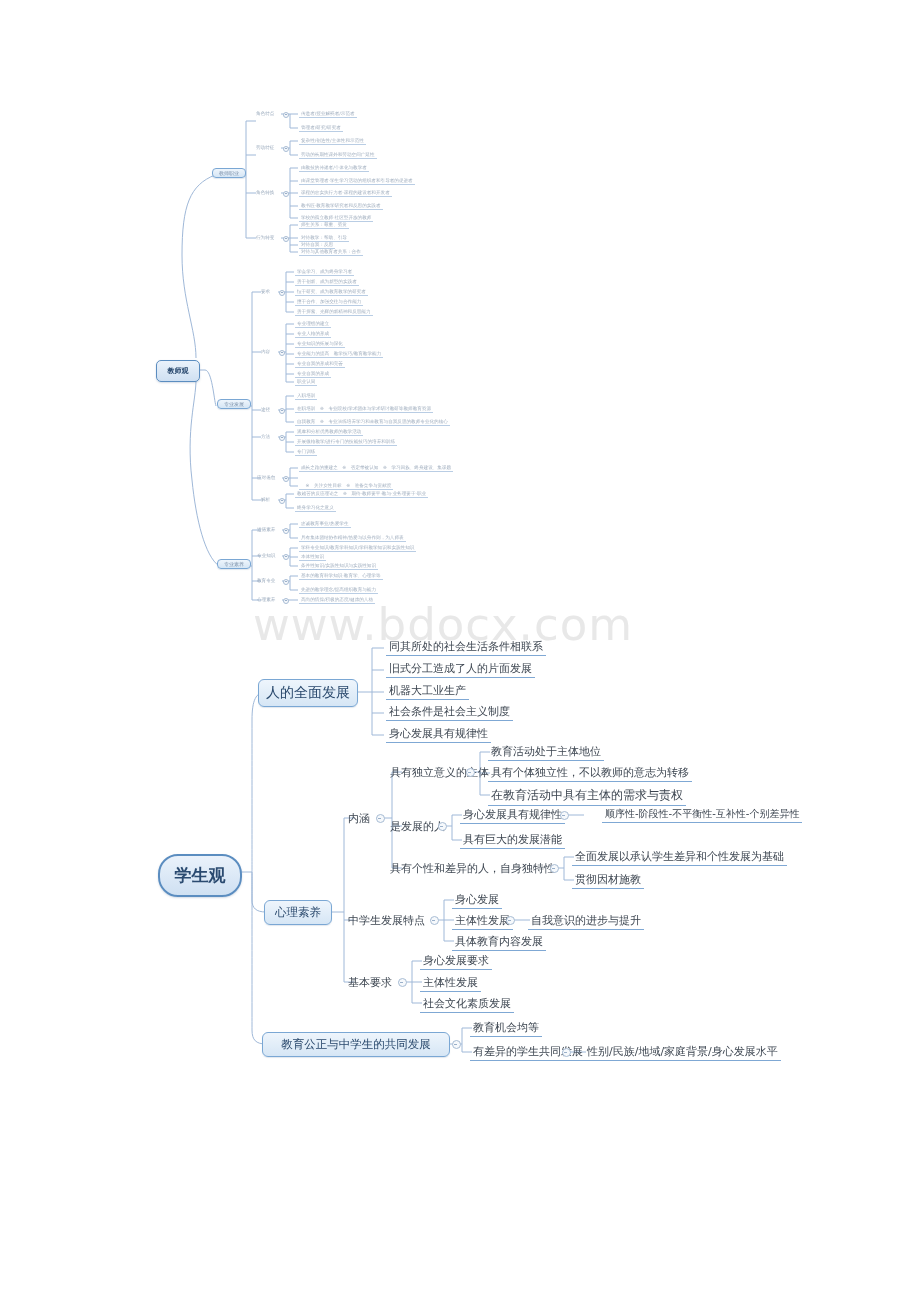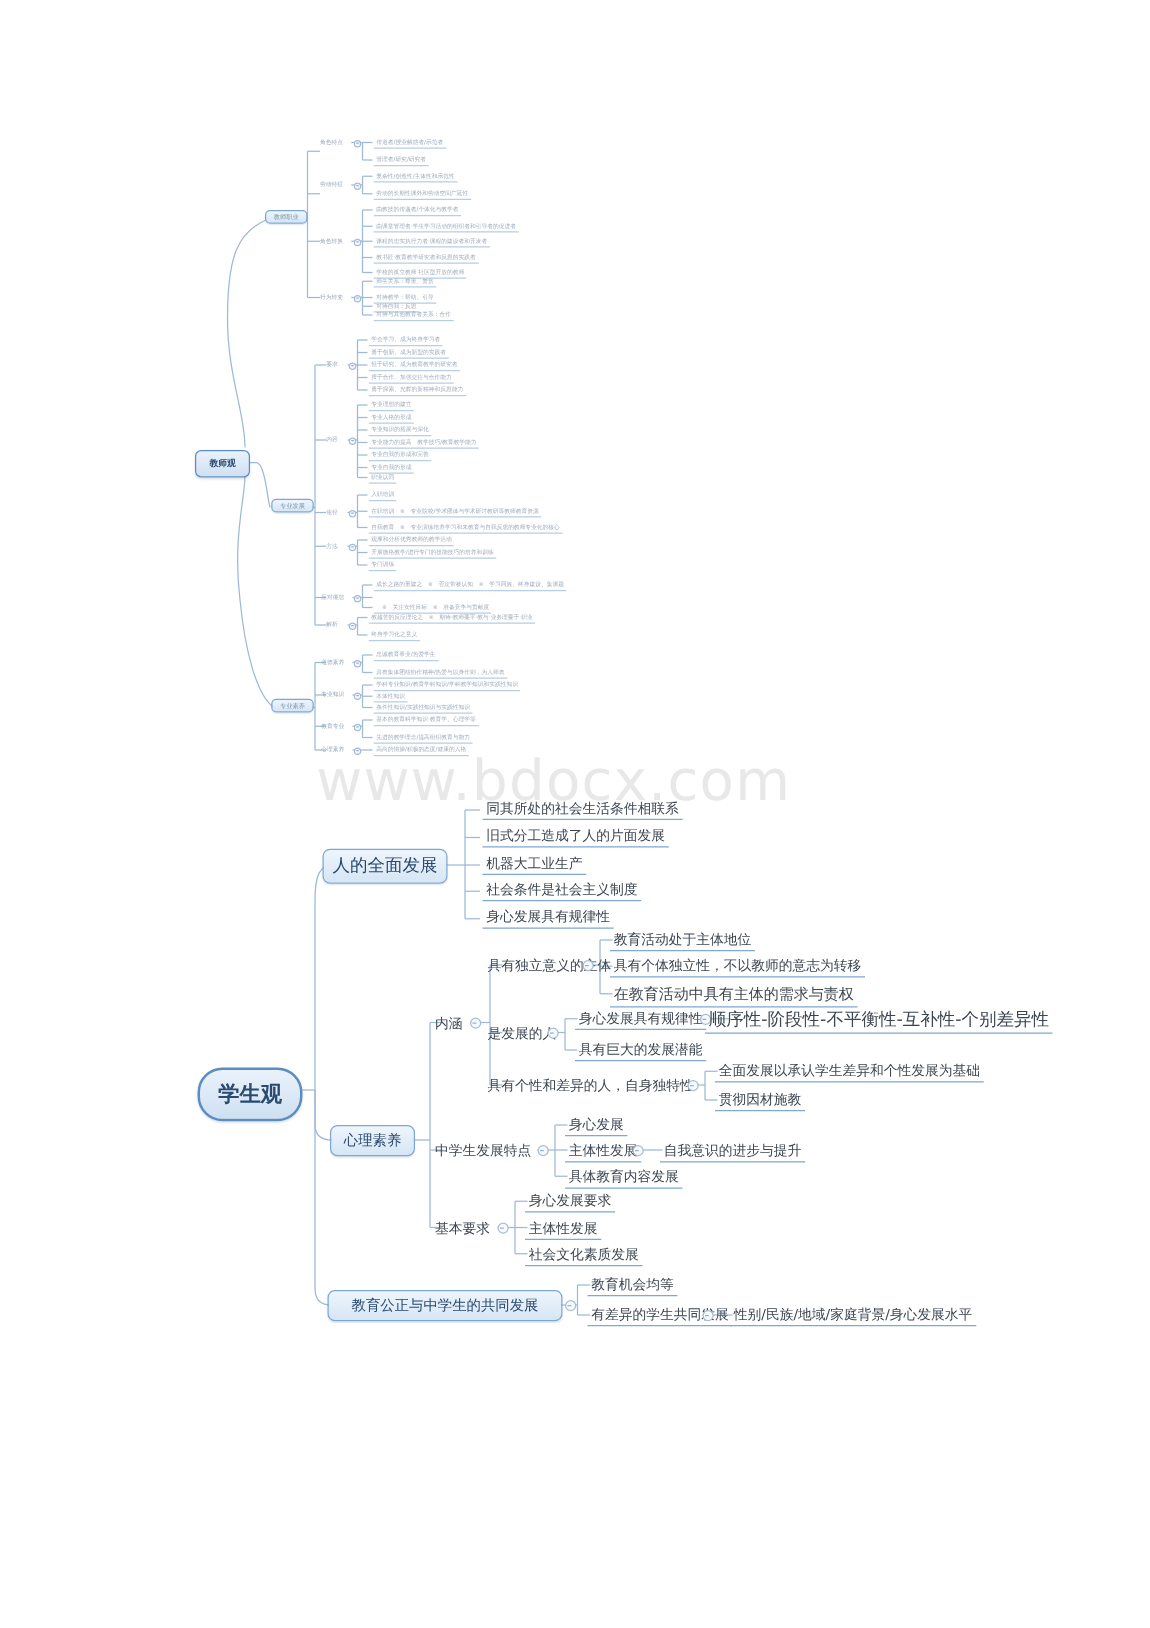--- a/index.html
+++ b/index.html
@@ -482,21 +482,21 @@
       <span>在教育活动中具有主体的需求与责权</span></div>
 
     <div class="node lbl" style="left:390px;top:819px;font-size:11px;">
       <span>是发展的人</span></div>
     <div class="toggle" style="left:438px;top:822px;"></div>
     <div class="node leaf" style="left:460px;top:807px;font-size:11px;">
       <span>身心发展具有规律性</span></div>
     <div class="node leaf" style="left:460px;top:832px;font-size:11px;">
       <span>具有巨大的发展潜能</span></div>
     <div class="toggle" style="left:560px;top:811px;"></div>
-    <div class="node leaf" style="left:564px;top:807px;font-size:14px;">
+    <div class="node leaf" style="left:602px;top:807px;font-size:10px;">
       <span>顺序性-阶段性-不平衡性-互补性-个别差异性</span></div>
 
     <div class="node lbl" style="left:390px;top:861px;font-size:11px;">
       <span>具有个性和差异的人，自身独特性</span></div>
     <div class="toggle" style="left:550px;top:864px;"></div>
     <div class="node leaf" style="left:572px;top:849px;font-size:11px;">
       <span>全面发展以承认学生差异和个性发展为基础</span></div>
     <div class="node leaf" style="left:572px;top:872px;font-size:11px;">
       <span>贯彻因材施教</span></div>
 

